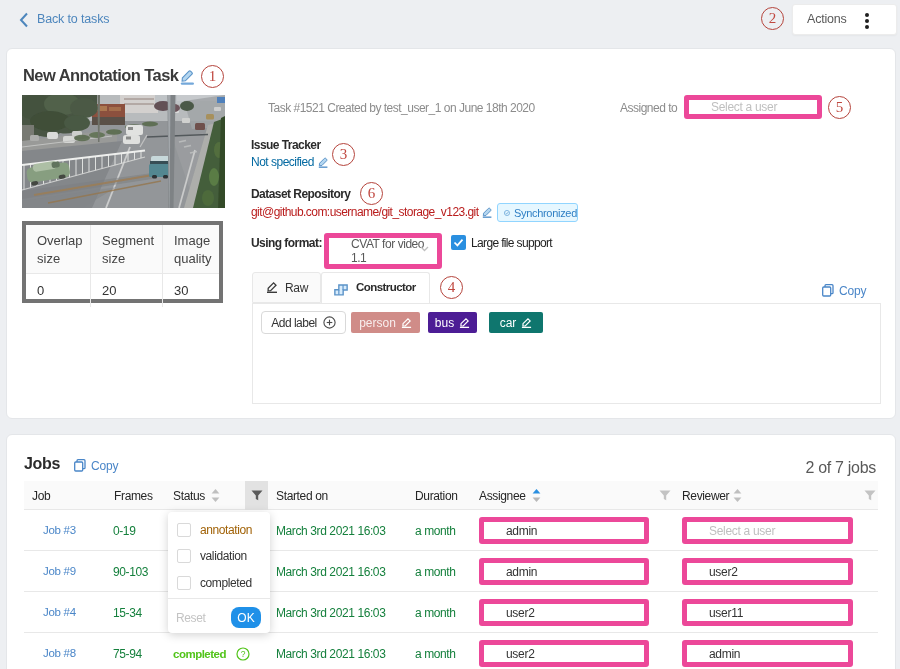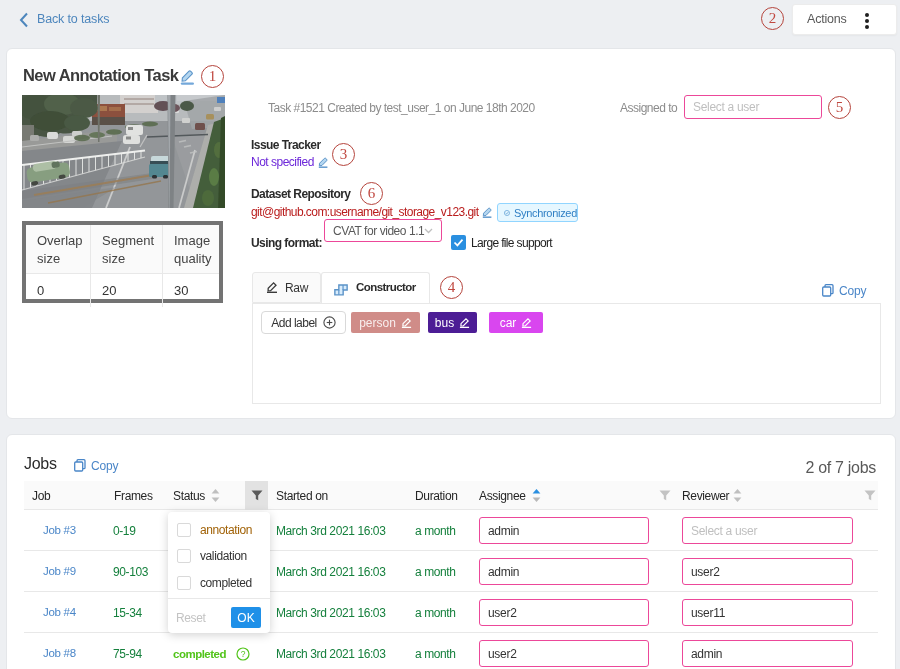--- a/index.html
+++ b/index.html
@@ -1,21 +1,21 @@
 <!DOCTYPE html>
 <html><head><meta charset="utf-8"><style>
 *{margin:0;padding:0;box-sizing:border-box}
 html,body{width:900px;height:669px}
 body{background:#edeff2;font-family:"Liberation Sans",sans-serif;position:relative;overflow:hidden;color:#262626}
 .abs{position:absolute}
 .card{position:absolute;left:6px;width:890px;background:#fff;border:1px solid #e4e6e9;border-radius:6px}
 .rc{position:absolute;border:1.8px solid #b5443c;color:#c04840;border-radius:50%;width:23px;height:23px;font:15px "Liberation Serif",serif;display:flex;align-items:center;justify-content:center;background:transparent}
 .gray{color:#8c8c8c;font-size:12px;letter-spacing:-0.5px}
 .bld{font-weight:bold;font-size:12px;letter-spacing:-0.55px;color:#2b2b2b}
-.inp{position:absolute;background:#fff;border:1px solid #ec4899;border-radius:3px;font-size:12px;letter-spacing:-0.3px;color:#333;display:flex;align-items:center;padding-left:8px}
+.inp{position:absolute;background:#fff;border:5px solid #ec4899;border-radius:3px;font-size:12px;letter-spacing:-0.3px;color:#333;display:flex;align-items:center;padding-left:22px}
 .ph{color:#bfbfbf}
 .t13{font-size:12px;letter-spacing:-0.5px}
 .chip{position:absolute;height:21px;border-radius:2px;color:#fff;font-size:12px;display:flex;align-items:center;justify-content:center;gap:5px;top:312px}
 .hdrcell{position:absolute;top:0;height:29px;display:flex;align-items:center;font-size:12px;letter-spacing:-0.35px;color:#262626}
 .rowtxt{position:absolute;font-size:12px;letter-spacing:-0.4px;color:#15803d}
 .joblink{position:absolute;font-size:11.5px;letter-spacing:-0.3px;color:#4a86c8}
 svg{display:block}
 </style></head>
 <body>
 
@@ -186,21 +186,21 @@
 </div>
 
 <div class="abs gray t13" style="left:268px;top:101px">Task #1521 Created by test_user_1 on June 18th 2020</div>
 <div class="abs gray t13" style="left:620px;top:101px">Assigned to</div>
 <div class="inp" style="left:684px;top:95px;width:138px;height:24px">
     <span class="ph">Select a user</span>
   </div>
 <div class="rc" style="left:828px;top:96px">5</div>
 
 <div class="abs bld" style="left:251px;top:138px">Issue Tracker</div>
-<div class="abs t13" style="left:251px;top:155px;color:#6d28d9">Not specified</div>
+<div class="abs t13" style="left:251px;top:155px;color:#0369a1">Not specified</div>
 <svg class="abs" style="left:317px;top:156px" width="12" height="12" viewBox="0 0 12 12">
     <path d="M2.6 7.2 L7.4 2.4 Q8.1 1.7 8.9 2.5 L9.6 3.2 Q10.4 4 9.7 4.7 L4.9 9.5 L2.3 9.8 Z" fill="#b4d6f0" stroke="#5a93c8" stroke-width="1"></path>
     <line x1="1.8" y1="11.2" x2="10.4" y2="11.2" stroke="#6b9fd0" stroke-width="1.6"></line>
   </svg>
 <div class="rc" style="left:332px;top:143px">3</div>
 
 <div class="abs bld" style="left:251px;top:187px">Dataset Repository</div>
 <div class="rc" style="left:360px;top:182px">6</div>
 <div class="abs" style="left:251px;top:205px;color:#b91c1c;font-size:12px;letter-spacing:-0.55px">git@github.com:username/git_storage_v123.git</div>
 <svg class="abs" style="left:481px;top:206px" width="12" height="12" viewBox="0 0 12 12">
@@ -209,21 +209,21 @@
   </svg>
 <div class="abs" style="left:497px;top:203px;width:81px;height:19px;background:#e6f7ff;border:1px solid #91d5ff;border-radius:3px;display:flex;align-items:center;padding-left:6px;gap:4px">
   <svg width="12" height="12" viewBox="0 0 12 12">
       <circle cx="6" cy="6" r="5.2" fill="none" stroke="#3585c8" stroke-width="1.1"></circle>
       <polyline points="3.4,6.3 5.2,8 8.6,4.2" fill="none" stroke="#3585c8" stroke-width="1.25"></polyline>
     </svg>
   <span style="font-size:11px;letter-spacing:-0.3px;color:#2f7fc4">Synchronized</span>
 </div>
 
 <div class="abs bld" style="left:251px;top:236px">Using format:</div>
-<div class="inp" style="left:324px;top:219px;width:118px;height:23px;color:#595959;letter-spacing:-0.45px">CVAT for video 1.1
+<div class="inp" style="left:324px;top:233px;width:118px;height:36px;color:#595959;letter-spacing:-0.45px">CVAT for video 1.1
   <svg class="abs" style="right:8px;top:8px" width="9" height="6" viewBox="0 0 9 6">
       <polyline points="1,1 4.5,4.5 8,1" fill="none" stroke="#bfbfbf" stroke-width="1.3"></polyline>
     </svg>
 </div>
 <div class="abs" style="left:451px;top:235px;width:15px;height:15px;background:#2a8fe0;border-radius:2px">
   <svg width="15" height="15" viewBox="0 0 15 15">
       <polyline points="3.5,7.5 6.4,10.4 11.5,4.6" fill="none" stroke="#fff" stroke-width="1.7"></polyline>
     </svg>
 </div>
 <div class="abs" style="left:471px;top:236px;color:#222;font-size:12px;letter-spacing:-0.65px">Large file support</div>
@@ -264,30 +264,30 @@
       <line x1="1" y1="11.3" x2="11" y2="11.3" stroke="#fff" stroke-width="1.4"></line>
     </svg>
   </div>
 <div class="chip" style="left:428px;width:49px;background:#4c1d95">
     <span>bus</span>
     <svg width="11" height="11" viewBox="0 0 12 12">
       <path d="M2.2 7.3 L7.6 1.9 L10 4.3 L4.6 9.7 L2.1 9.8 Z" fill="none" stroke="#fff" stroke-width="1.3"></path>
       <line x1="1" y1="11.3" x2="11" y2="11.3" stroke="#fff" stroke-width="1.4"></line>
     </svg>
   </div>
-<div class="chip" style="left:489px;width:54px;background:#d946ef">
+<div class="chip" style="left:489px;width:54px;background:#0f766e">
     <span>car</span>
     <svg width="11" height="11" viewBox="0 0 12 12">
       <path d="M2.2 7.3 L7.6 1.9 L10 4.3 L4.6 9.7 L2.1 9.8 Z" fill="none" stroke="#fff" stroke-width="1.3"></path>
       <line x1="1" y1="11.3" x2="11" y2="11.3" stroke="#fff" stroke-width="1.4"></line>
     </svg>
   </div>
 
 <div class="card" style="top:434px;height:245px"></div>
-<div class="abs" style="left:24px;top:455px;font-size:16px;letter-spacing:-0.3px;font-weight:normal;color:#2b2b2b">Jobs</div>
+<div class="abs" style="left:24px;top:455px;font-size:16px;letter-spacing:-0.3px;font-weight:bold;color:#2b2b2b">Jobs</div>
 <svg class="abs" style="left:74px;top:459px" width="12" height="13" viewBox="0 0 12 13">
     <rect x="3" y="0.7" width="8" height="9" rx="1" fill="none" stroke="#4a86c8" stroke-width="1.3"></rect>
     <rect x="0.7" y="3" width="8" height="9" rx="1" fill="#fff" stroke="#4a86c8" stroke-width="1.3"></rect>
   </svg>
 <div class="abs" style="left:91px;top:459px;font-size:12px;letter-spacing:-0.2px;color:#4a86c8">Copy</div>
 <div class="abs" style="right:24px;top:459px;font-size:16px;letter-spacing:-0.3px;color:#595959">2 of 7 jobs</div>
 
 <div class="abs" style="left:24px;top:481px;width:854px;height:29px;background:#fafafa;border-bottom:1px solid #e8e8e8"></div>
 <div class="abs" style="left:245px;top:481px;width:23px;height:29px;background:#e2e2e2"></div>
 <div class="hdrcell" style="left:32px;top:481px">Job</div>
@@ -360,16 +360,16 @@
 
 <div class="abs" style="left:168px;top:512px;width:102px;height:121px;background:#fff;border-radius:4px;box-shadow:0 2px 10px rgba(0,0,0,.18)">
   <div class="abs" style="left:9px;top:11px;width:14px;height:14px;border:1px solid #d9d9d9;border-radius:2px;background:#fff"></div>
   <div class="abs" style="left:32px;top:11px;font-size:12px;letter-spacing:-0.4px;color:#a16207">annotation</div>
   <div class="abs" style="left:9px;top:37px;width:14px;height:14px;border:1px solid #d9d9d9;border-radius:2px;background:#fff"></div>
   <div class="abs" style="left:32px;top:37px;font-size:12px;letter-spacing:-0.4px;color:#333">validation</div>
   <div class="abs" style="left:9px;top:64px;width:14px;height:14px;border:1px solid #d9d9d9;border-radius:2px;background:#fff"></div>
   <div class="abs" style="left:32px;top:64px;font-size:12px;letter-spacing:-0.4px;color:#333">completed</div>
   <div class="abs" style="left:0;top:86px;width:102px;height:1px;background:#e8e8e8"></div>
   <div class="abs" style="left:8px;top:99px;font-size:12px;letter-spacing:-0.4px;color:#c3c3c3">Reset</div>
-  <div class="abs" style="left:63px;top:95px;width:30px;height:21px;background:#1f90e8;border-radius:2px;display:flex;align-items:center;justify-content:center">
+  <div class="abs" style="left:63px;top:95px;width:30px;height:21px;background:#1f90e8;border-radius:8px;display:flex;align-items:center;justify-content:center">
       <span style="font-size:12px;color:#fff">OK</span>
     </div>
 </div>
 
 </body></html>

